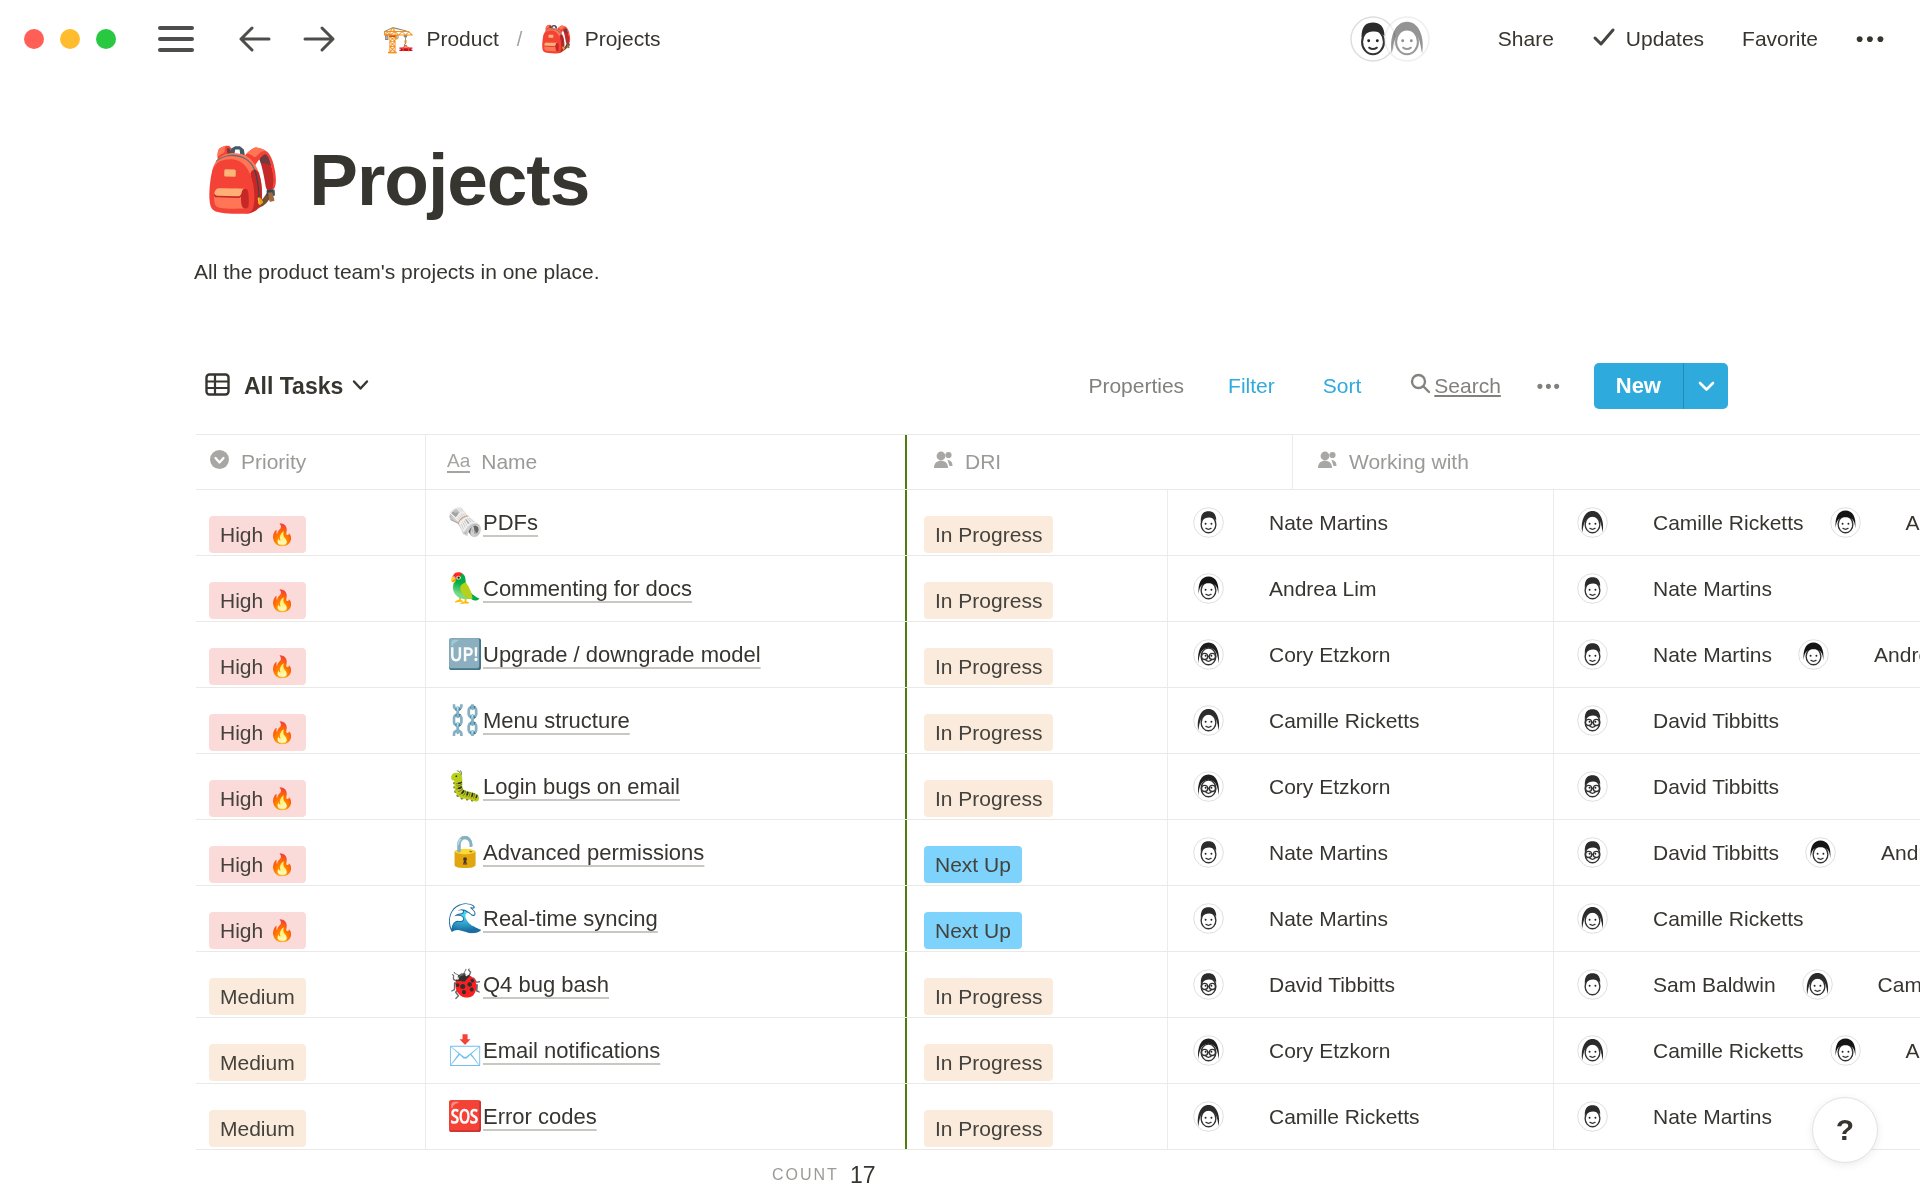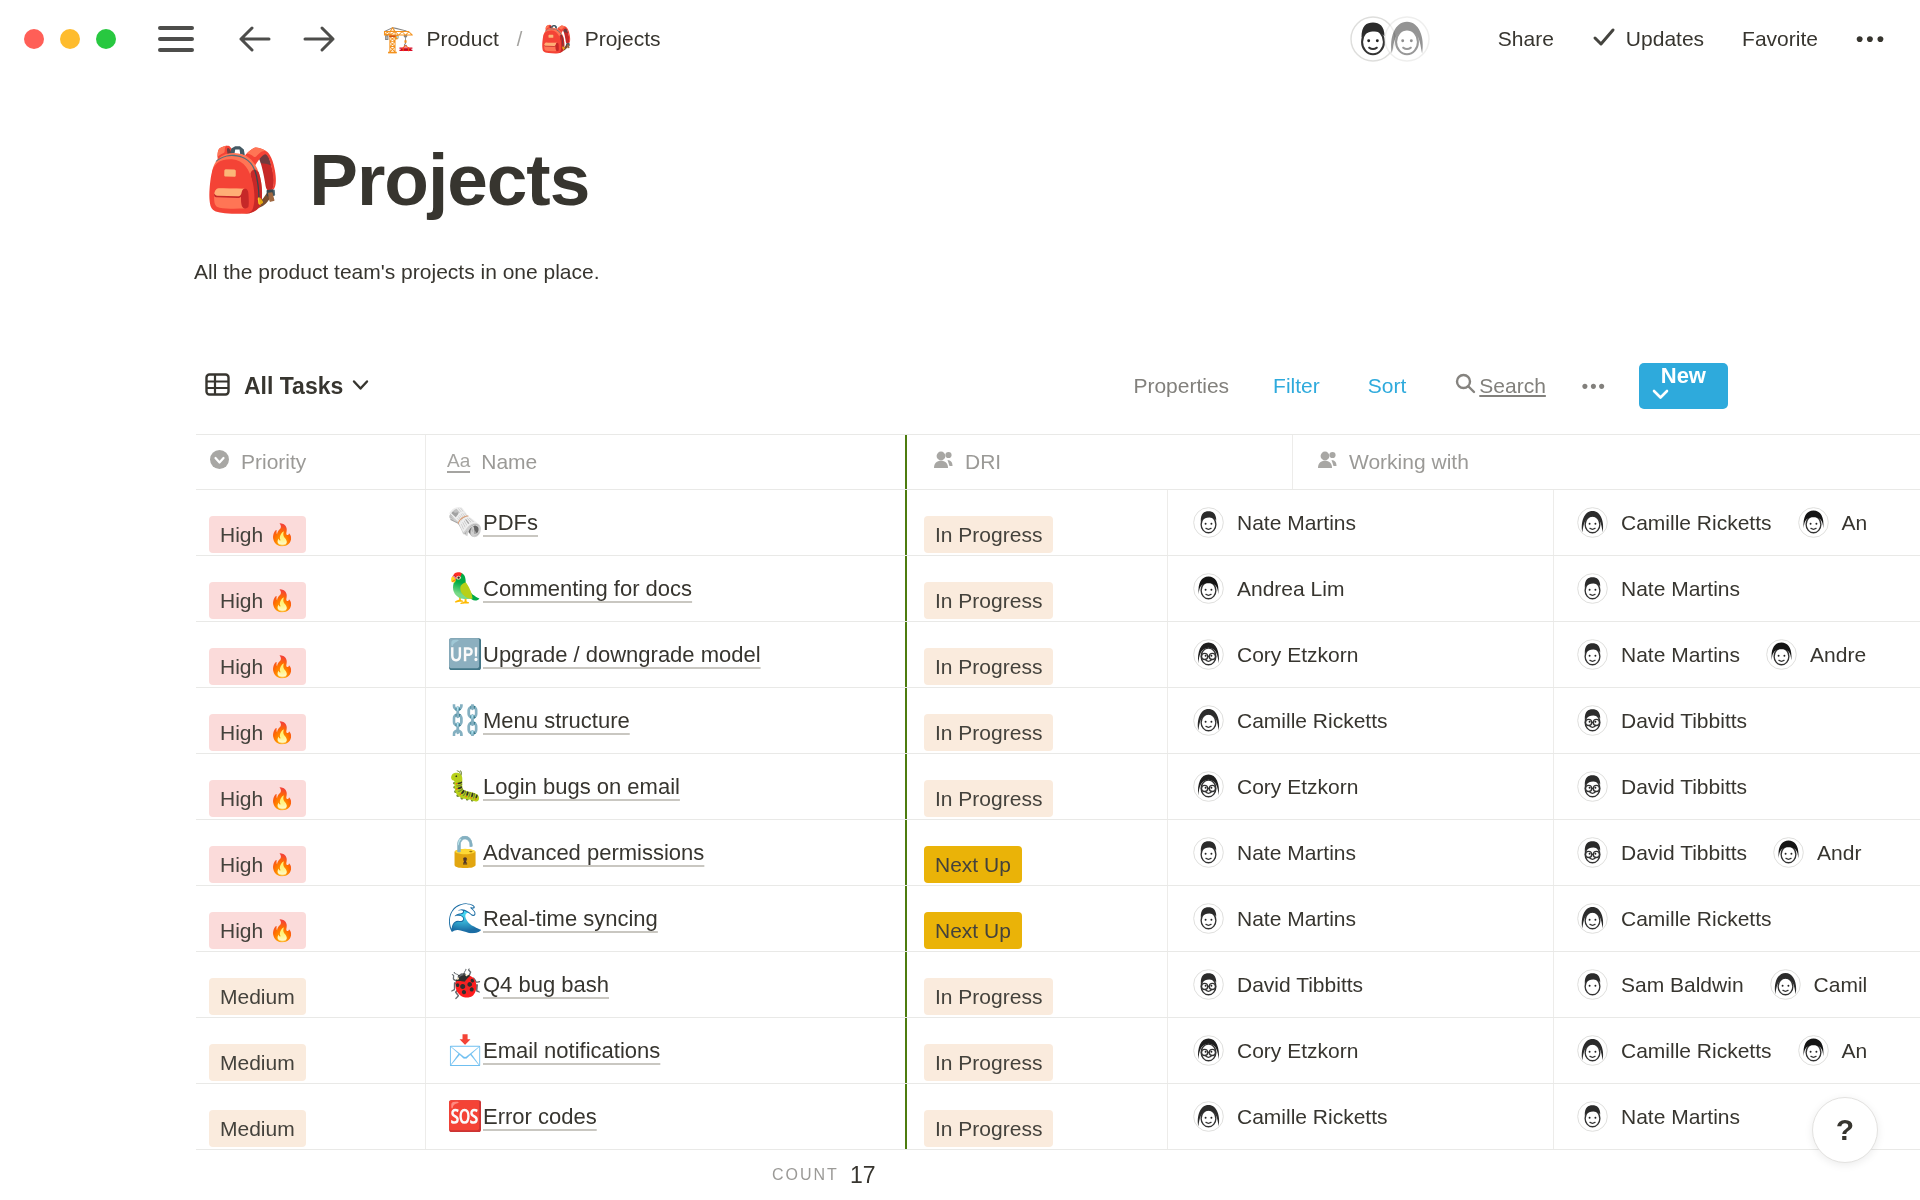--- a/index.html
+++ b/index.html
@@ -41,48 +41,48 @@
   .view-btn { display:flex; align-items:center; cursor:pointer; }
   .view-btn .vlabel { font-size:23px; font-weight:700; margin-left:13px; }
   .view-btn .vchev { margin-left:9px; }
   .toolbar-right { position:absolute; right:192px; top:0; height:100%; display:flex; align-items:center; }
   .t-item { font-size:21px; color:#82807C; cursor:pointer; white-space:nowrap; }
   .t-blue { color:#2EAADC; }
   .t-filter{ margin-left:44px; } .t-sort{ margin-left:48px; }
   .t-search { margin-left:48px; display:flex; align-items:center; gap:2px;text-decoration:underline; }
   .t-dots { margin-left:36px; letter-spacing:2px; font-weight:bold; font-size:18px; }
   .new-btn { margin-left:32px; height:46px; background:#2EAADC; border:none; border-radius:5px;
-    display:flex; align-items:stretch; cursor:pointer; color:#fff; padding:0;flex-direction:column; }
+    display:flex; align-items:stretch; cursor:pointer; color:#fff; padding:0; }
   .new-label { font-size:22px; font-weight:700; color:#fff; display:flex; align-items:center; padding:0 22px; }
   .new-div { width:1px; background:rgba(0,0,0,.18); }
   .new-chev { width:44px; display:flex; align-items:center; justify-content:center; }
 
   
   .table-wrap { position:absolute; left:196px; top:434px; width:1724px; overflow:hidden; }
   .ntable { width:1828px; }
   .thead { display:flex; height:56px; border-top:1px solid #E9E9E7; border-bottom:1px solid #E9E9E7; }
   .th { display:flex; align-items:center; gap:11px; font-size:21px; color:#9B9A97; cursor:pointer; }
   .trow { display:flex; height:66px; border-bottom:1px solid #E9E9E7; cursor:pointer; }
   .cell { display:flex; align-items:center; height:100%; }
   .c1{width:230px; padding-left:13px; border-right:1px solid #EDECEA;}
   .c2{width:481px; padding-left:21px; border-right:2px solid #4d7c0f;}
   .c3{width:261px; padding-left:17px; border-right:1px solid #EDECEA;}
   .c4{width:386px; padding-left:25px; border-right:1px solid #EDECEA;}
   .c5{width:470px; padding-left:23px; overflow:hidden; white-space:nowrap;}
   .aa { font-size:19px; color:#A5A4A1; border-bottom:2px solid #A5A4A1; line-height:1.05; }
   .pill { display:inline-flex; align-items:center; height:37px; padding:0 11px; border-radius:4px;
     font-size:21px; color:#44423c; white-space:nowrap;margin-top:24px; }
-  .pill-red{background:#FBDBDA} .pill-tan{background:#FAEBDD} .pill-gray{background:#eab308}
+  .pill-red{background:#FBDBDA} .pill-tan{background:#FAEBDD} .pill-gray{background:#7dd3fc}
   .nemoji { font-size:29px; line-height:1; width:36px; flex:none; }
   .nlink { font-size:22px; color:#37352F; text-decoration:underline; text-decoration-color:#C9C7C1;
     text-decoration-thickness:1.5px; text-underline-offset:5px; white-space:nowrap; cursor:pointer; }
   .person { display:flex; align-items:center; flex:none; }
   .person + .person { margin-left:26px; }
   .person .av { width:31px; height:31px; flex:none; margin-right:13px; }
-  .pname { font-size:21px; white-space:nowrap; }
+  .pname { font-size:21px; white-space:nowrap;margin-left:32px; }
 
   
   .count { position:absolute; left:772px; top:1150px; height:50px; display:flex; align-items:center; cursor:pointer; }
   .count-label { font-size:16px; letter-spacing:2px; color:#9B9A97; }
   .count-value { font-size:23px; color:#37352F; margin-left:11px; }
   .help-btn { position:absolute; left:1812px; top:1097px; width:66px; height:66px; border-radius:50%;
     background:#fff; border:1px solid #E3E2E0; box-shadow:0 2px 8px rgba(15,15,15,.08);
     font-size:30px; font-weight:700; color:#37352F; cursor:pointer; z-index:6;
     display:flex; align-items:center; justify-content:center; font-family:inherit; }
 </style>

